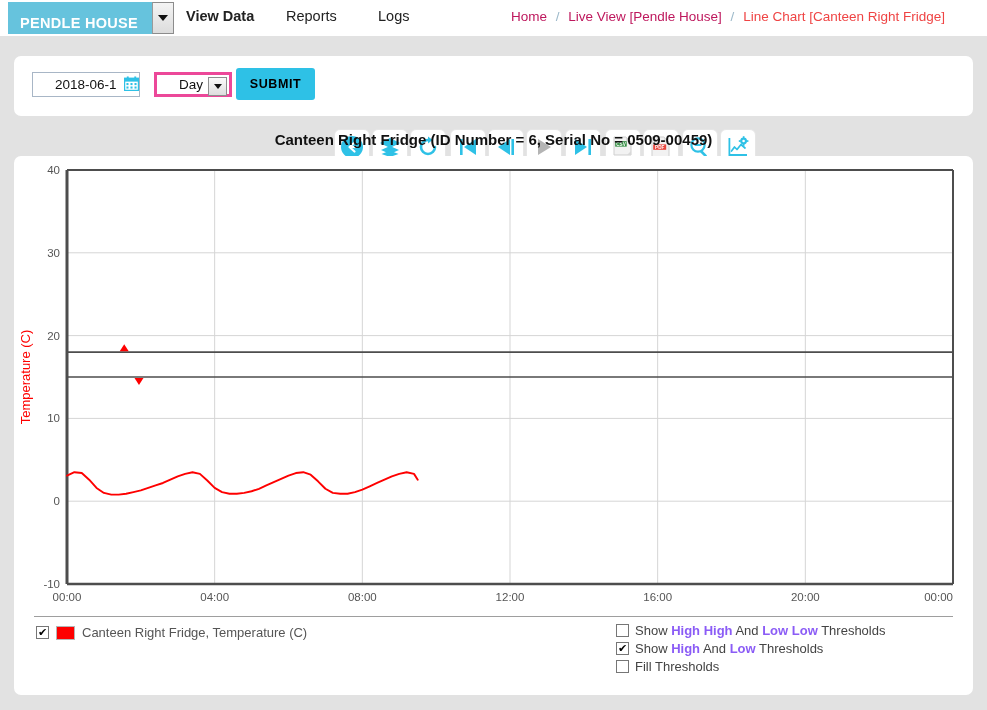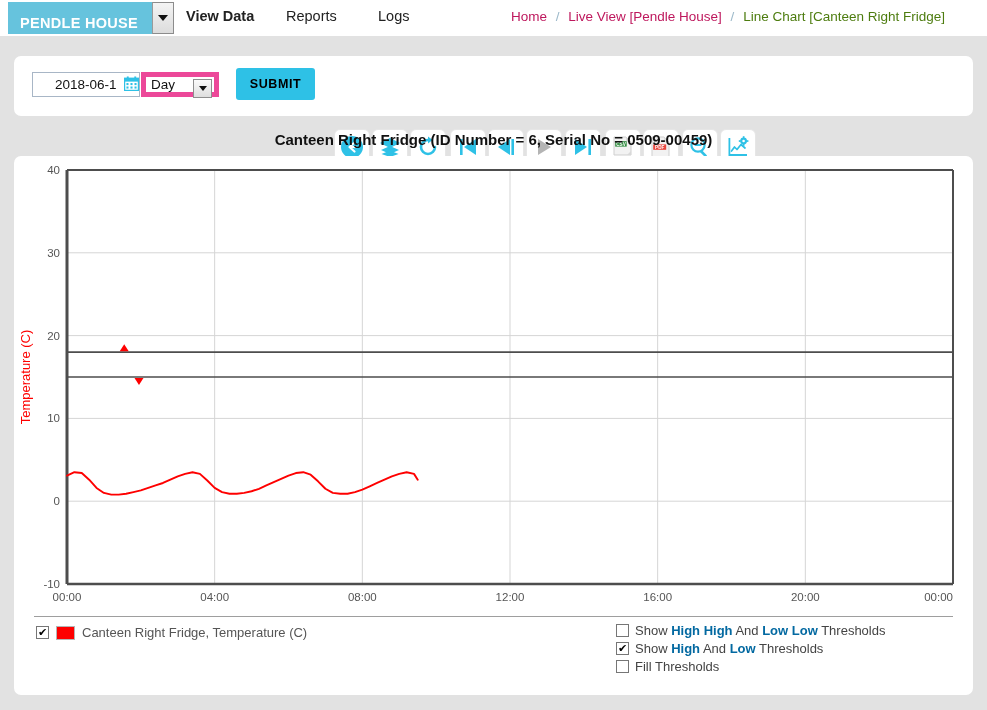--- a/index.html
+++ b/index.html
@@ -48,47 +48,47 @@
   }
   .nav-link.active { font-weight: bold; }
 
   
   #breadcrumb {
     position: absolute; right: 42px; top: 9px;
     font-size: 13.5px; color: #3b3b3b; white-space: nowrap;
   }
   #breadcrumb .crumb-link { color: #be185d; cursor: pointer; }
   #breadcrumb .sep { color: #9bb8c9; margin: 0 5px; }
-  #breadcrumb .crumb-current { color: #4d7c0f; }
+  #breadcrumb .crumb-current { color: #ef4444; }
 
   
   #toolbar {
     position: absolute; left: 14px; top: 56px;
     width: 959px; height: 60px;
     background: #fff; border-radius: 7px;
   }
   #date-input {
     position: absolute; left: 18px; top: 16px;
     width: 108px; height: 25px;
     border: 1px solid #a8b6c6; background: #fff;
     font-size: 13.5px; color: #111;
     padding: 0 22px 0 22px; line-height: 23px;
     font-family: "Liberation Sans", sans-serif;
   }
   #cal-icon {
     position: absolute; left: 110px; top: 20px;
     width: 15px; height: 15px; cursor: pointer;
   }
   #period-select {
-    position: absolute; left: 127px; top: 16px;
+    position: absolute; left: 140px; top: 16px;
     width: 78px; height: 25px;
-    border: 5px solid #ec4899; background: #fff;
+    border: 3px solid #ec4899; background: #fff;
     font-size: 13.5px; color: #111;
     display: flex; align-items: center;
-    padding-left: 5px; cursor: pointer;
+    padding-left: 22px; cursor: pointer;
   }
   #period-select .sel-btn {
     position: absolute; right: 2px; top: 2px;
     width: 19px; height: 19px;
     background: linear-gradient(to bottom,#fbfbfb,#dedede);
     border: 1px solid #8e8e8e;
     display: flex; align-items: center; justify-content: center;
   }
   #period-select .sel-btn .caret {
     width: 0; height: 0;
@@ -143,21 +143,21 @@
   }
   #series-swatch {
     width: 19px; height: 14px; background: #fe0000;
     border: 1px solid #b5b5b5; flex: none;
   }
   #threshold-opts {
     position: absolute; left: 602px; top: 466px;
     font-size: 13px; color: #444;
   }
   .topt { display: flex; align-items: center; gap: 6px; height: 16px; margin-bottom: 2px; }
-  .topt span b { color: #0369a1; }
+  .topt span b { color: #8b5cf6; }
 </style>
 </head>
 <body>
 
 <div id="topbar">
   <div id="site-select">
     <div id="site-name">PENDLE HOUSE</div>
     <div id="site-arrow">
         <i class="caret"></i>
       </div>

